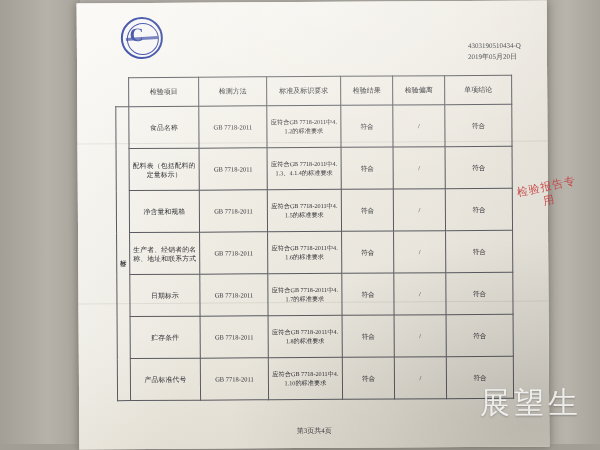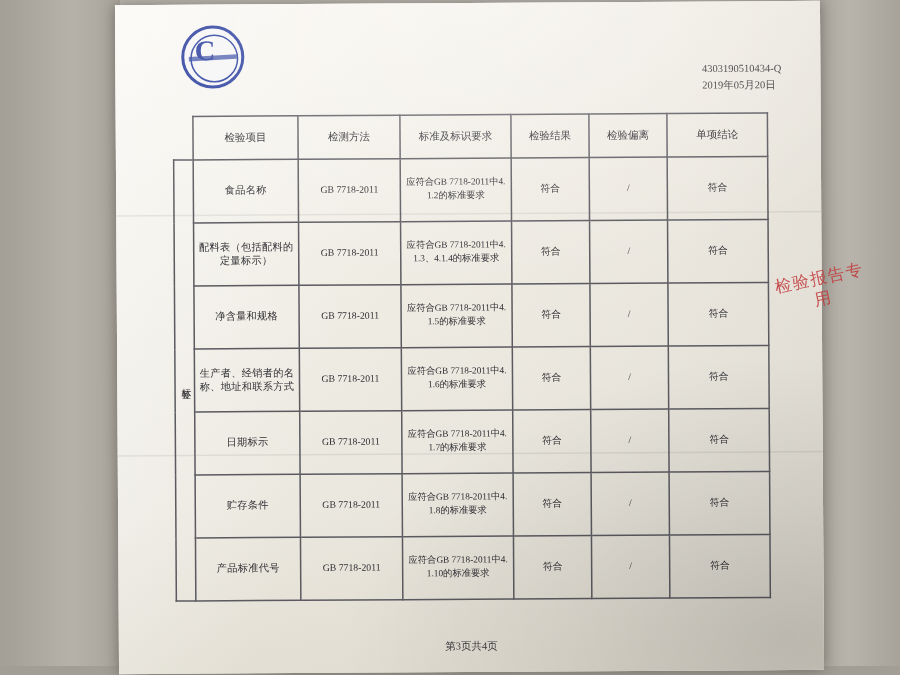--- a/index.html
+++ b/index.html
@@ -344,14 +344,15 @@
         </tbody>
       </table>
     </div>
 
     <div id="footer">第3页共4页</div>
 
   </div>
 
   <div id="red-mark">检验报告专用</div>
 
+  <div id="watermark">展望生</div>
 
 </div>
 
 </body></html>

